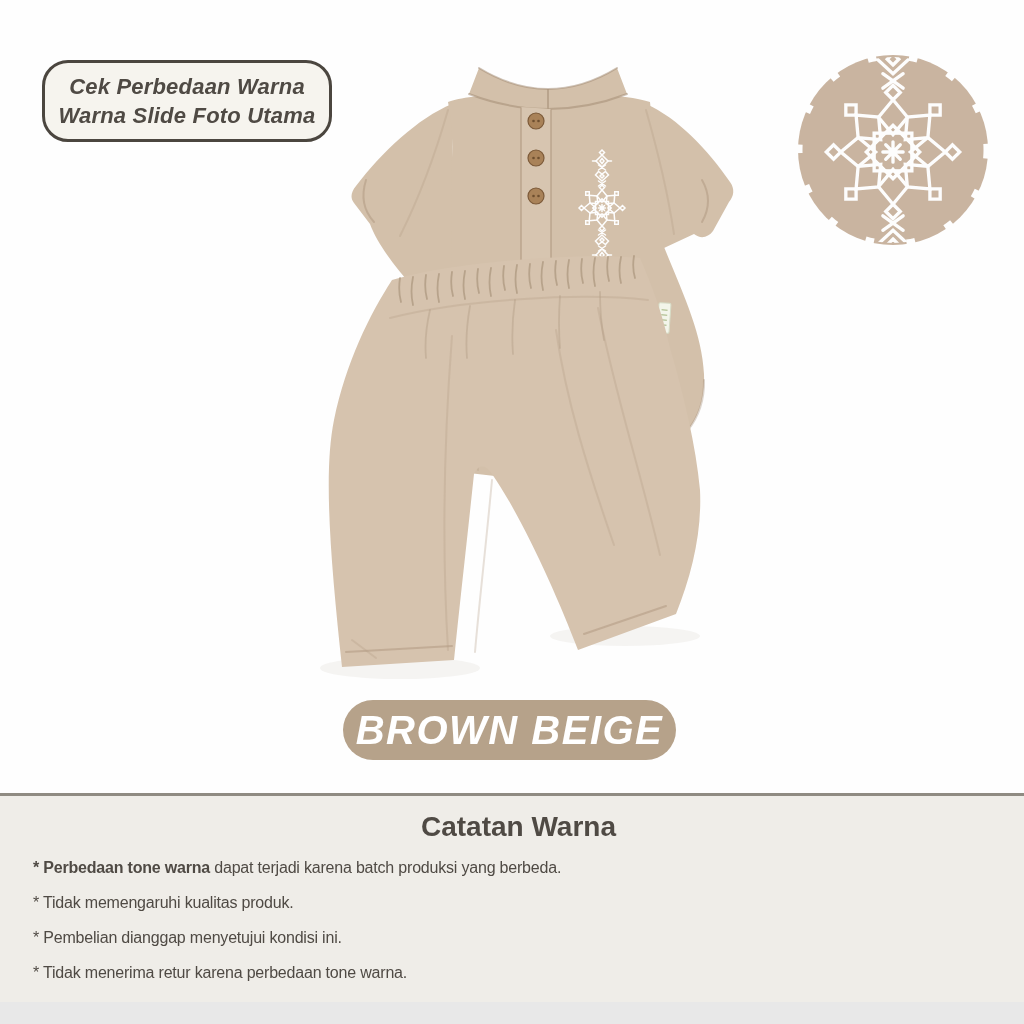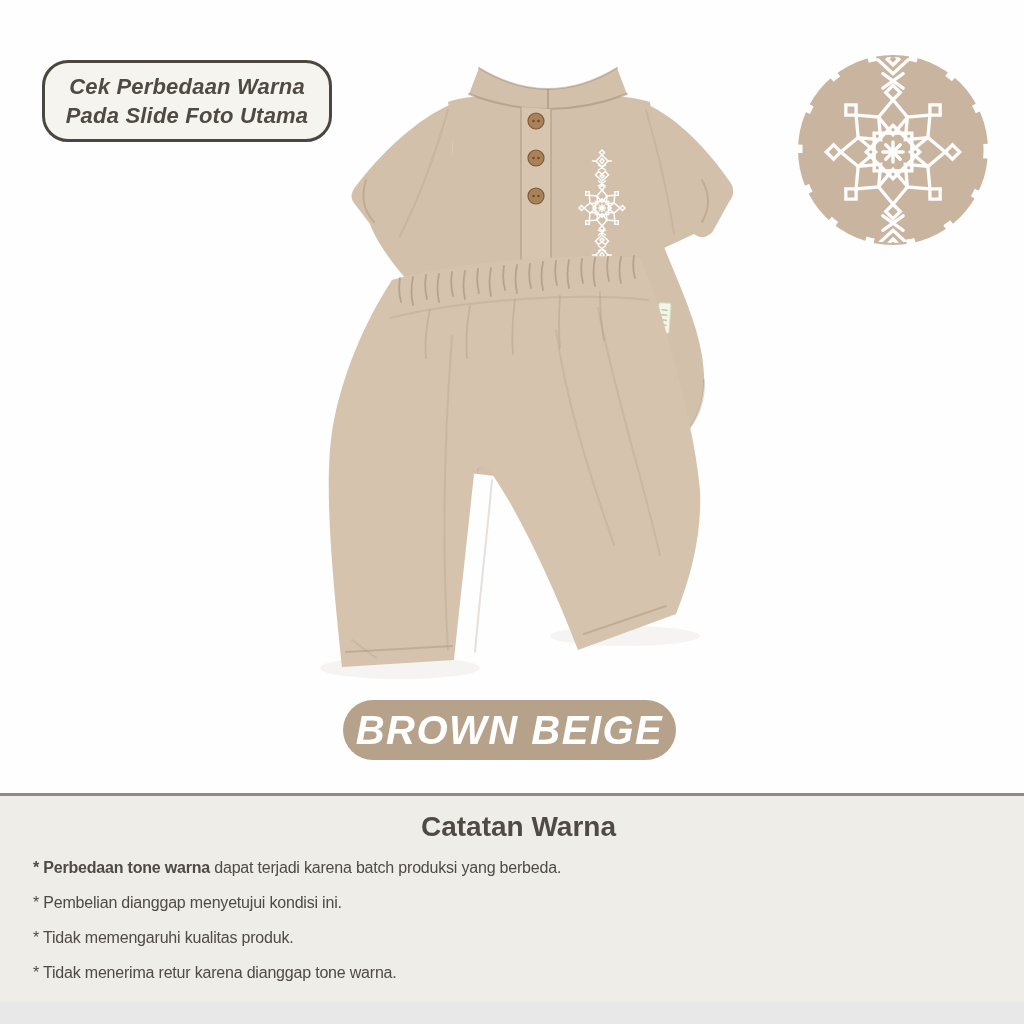--- a/index.html
+++ b/index.html
@@ -184,30 +184,30 @@
       <circle class="fab-circle" cx="893" cy="150" r="95"></circle>
       <g clip-path="url(#circleClip)">
         <use href="#motif" class="emb" stroke-width="1.15" transform="translate(893,152) scale(2.9)"></use>
       </g>
       <circle class="notch" cx="893" cy="150" r="97" stroke-dasharray="9 34"></circle>
     </g>
   </svg>
 
   <div class="note-badge">
     <div>Cek Perbedaan Warna</div>
-    <div>Pada Slide Foto Utama</div>
+    <div>Warna Slide Foto Utama</div>
   </div>
 
   <div class="color-pill">
     <span>BROWN BEIGE</span>
   </div>
 
   <section class="notes">
     <h2>Catatan Warna</h2>
     <ul>
       <li><b>* Perbedaan tone warna</b><span> dapat terjadi karena batch produksi yang berbeda.</span></li>
+      <li><b></b><span>* Tidak memengaruhi kualitas produk.</span></li>
       <li><b></b><span>* Pembelian dianggap menyetujui kondisi ini.</span></li>
-      <li><b></b><span>* Tidak memengaruhi kualitas produk.</span></li>
-      <li><b></b><span>* Tidak menerima retur karena dianggap tone warna.</span></li>
+      <li><b></b><span>* Tidak menerima retur karena perbedaan tone warna.</span></li>
     </ul>
   </section>
 
 </div>
 
 </body></html>

